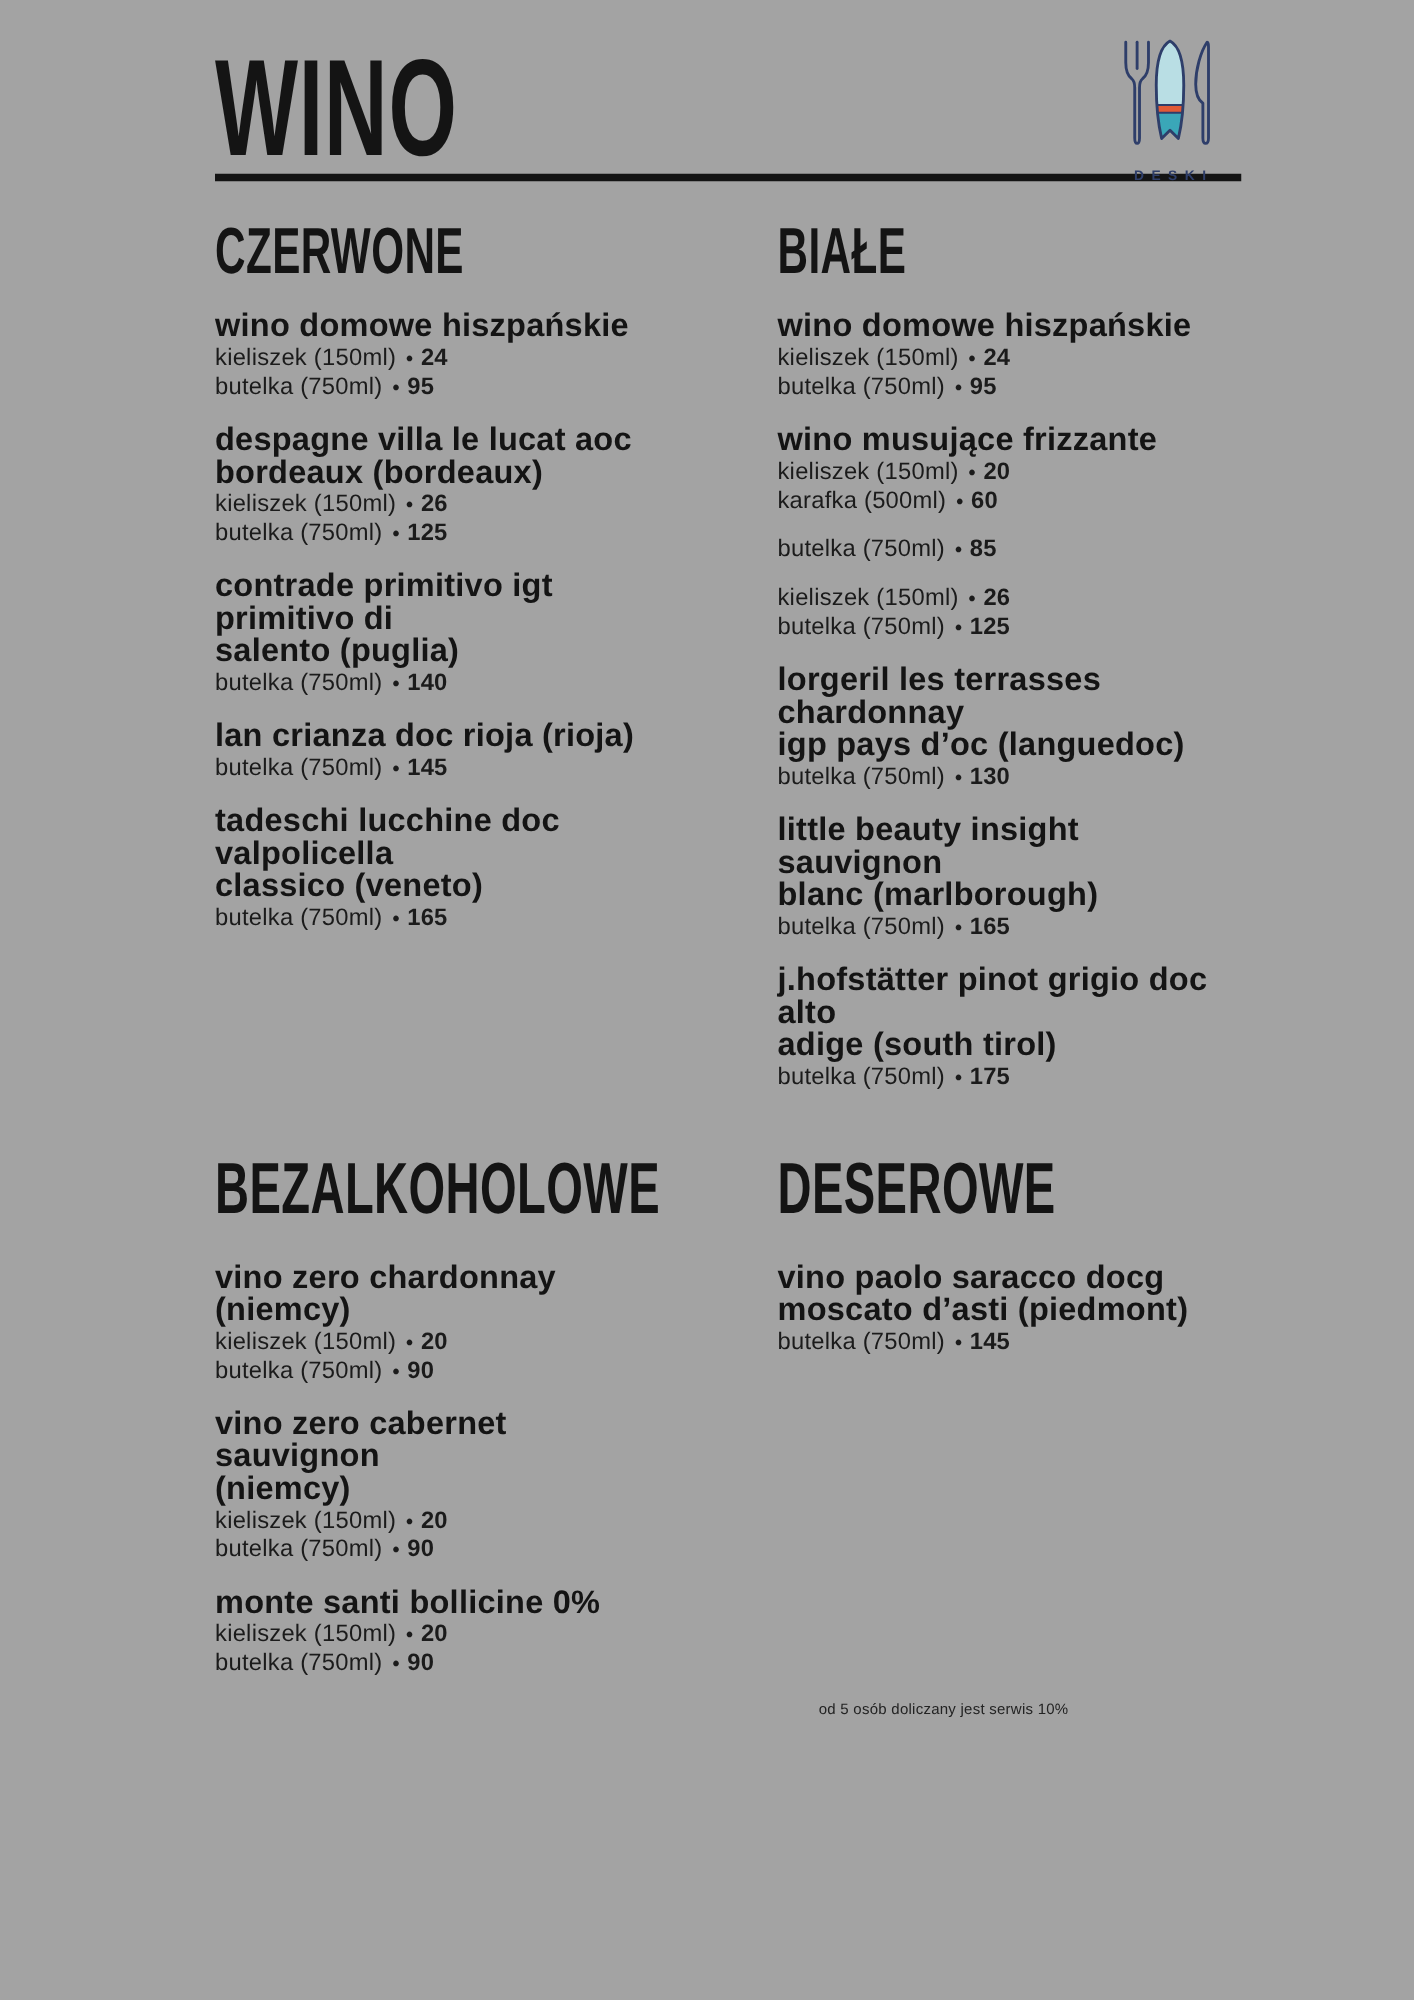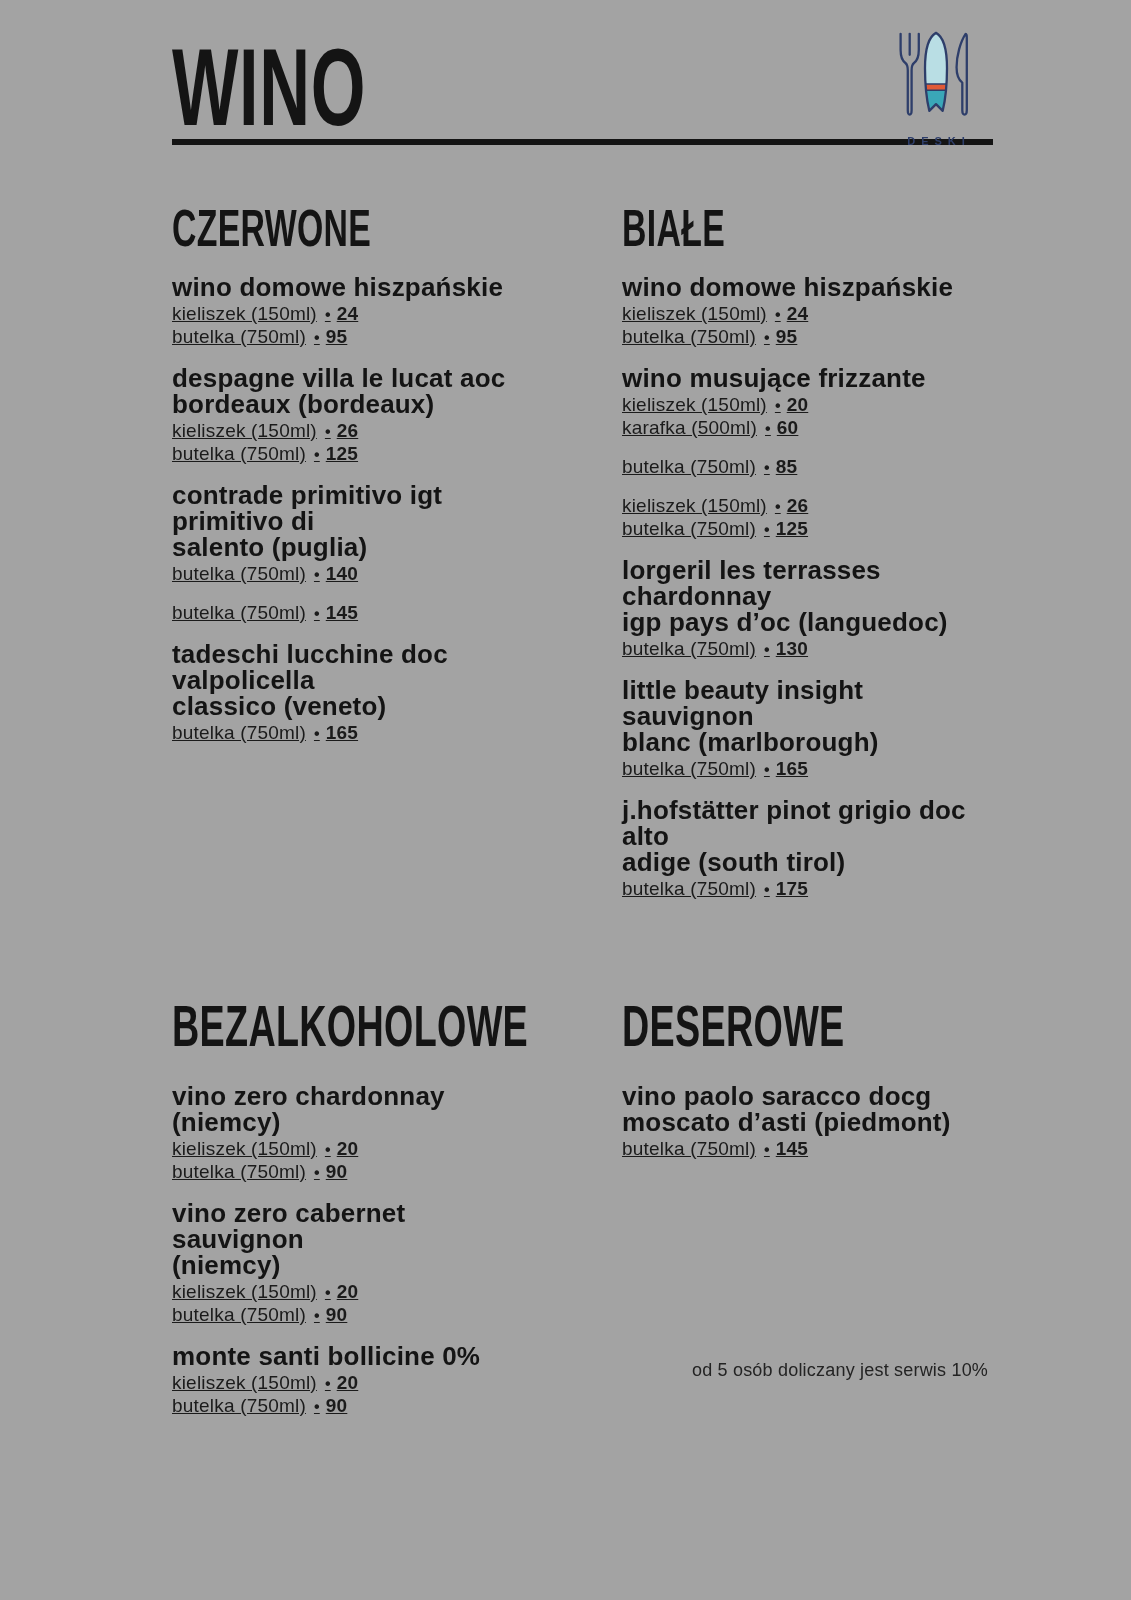--- a/index.html
+++ b/index.html
@@ -50,25 +50,25 @@
     font-weight: 700;
     letter-spacing: 6px;
     padding-left: 6px; 
     color: #2e3e6a;
     white-space: nowrap;
   }
   
   .menu {
     position: absolute;
     left: 172px;
-    top: 202px;
+    top: 175px;
     width: 910px;
     display: grid;
     grid-template-columns: 450px 455px;
-    row-gap: 80px;
+    row-gap: 32px;
     align-items: start;
   }
   .h2 {
     font-size: 52px;
     line-height: 1;
     font-weight: 900;
     letter-spacing: 0.5px;
     transform: scaleX(0.65);
     transform-origin: left center;
     white-space: nowrap;
@@ -83,32 +83,31 @@
     letter-spacing: 0.2px;
     white-space: pre-line;
     margin-bottom: 3px;
   }
   .opt {
     font-size: 19px;
     line-height: 22px;
     font-weight: 500;
     color: #1b1b1b;
     letter-spacing: 0.2px;
-    text-decoration: underline;
   }
   .dot { font-weight: 700; font-size: 16px; margin: 0 6px 0 8px; }
   .price { font-weight: 700; }
   
   .footnote {
     position: absolute;
     left: 655px;
     top: 1360px;
     width: 370px;
-    text-align: center;
-    font-size: 18px;
+    text-align: left;
+    font-size: 12px;
     font-weight: 500;
     color: #232323;
     letter-spacing: 0.2px;
   }
 </style>
 </head>
 <body>
 
 <div class="page">
 
@@ -160,20 +159,21 @@
 bordeaux (bordeaux)</div>
         <div class="opt"><span>kieliszek (150ml)</span><span class="dot">•</span><span class="price">26</span></div>
         <div class="opt"><span>butelka (750ml)</span><span class="dot">•</span><span class="price">125</span></div>
       </div>
       <div class="item">
         <div class="iname">contrade primitivo igt primitivo di
 salento (puglia)</div>
         <div class="opt"><span>butelka (750ml)</span><span class="dot">•</span><span class="price">140</span></div>
       </div>
       <div class="item">
+        <div class="iname">lan crianza doc rioja (rioja)</div>
         <div class="opt"><span>butelka (750ml)</span><span class="dot">•</span><span class="price">145</span></div>
       </div>
       <div class="item">
         <div class="iname">tadeschi lucchine doc valpolicella
 classico (veneto)</div>
         <div class="opt"><span>butelka (750ml)</span><span class="dot">•</span><span class="price">165</span></div>
       </div>
     </section>
 
     <section class="sec">

